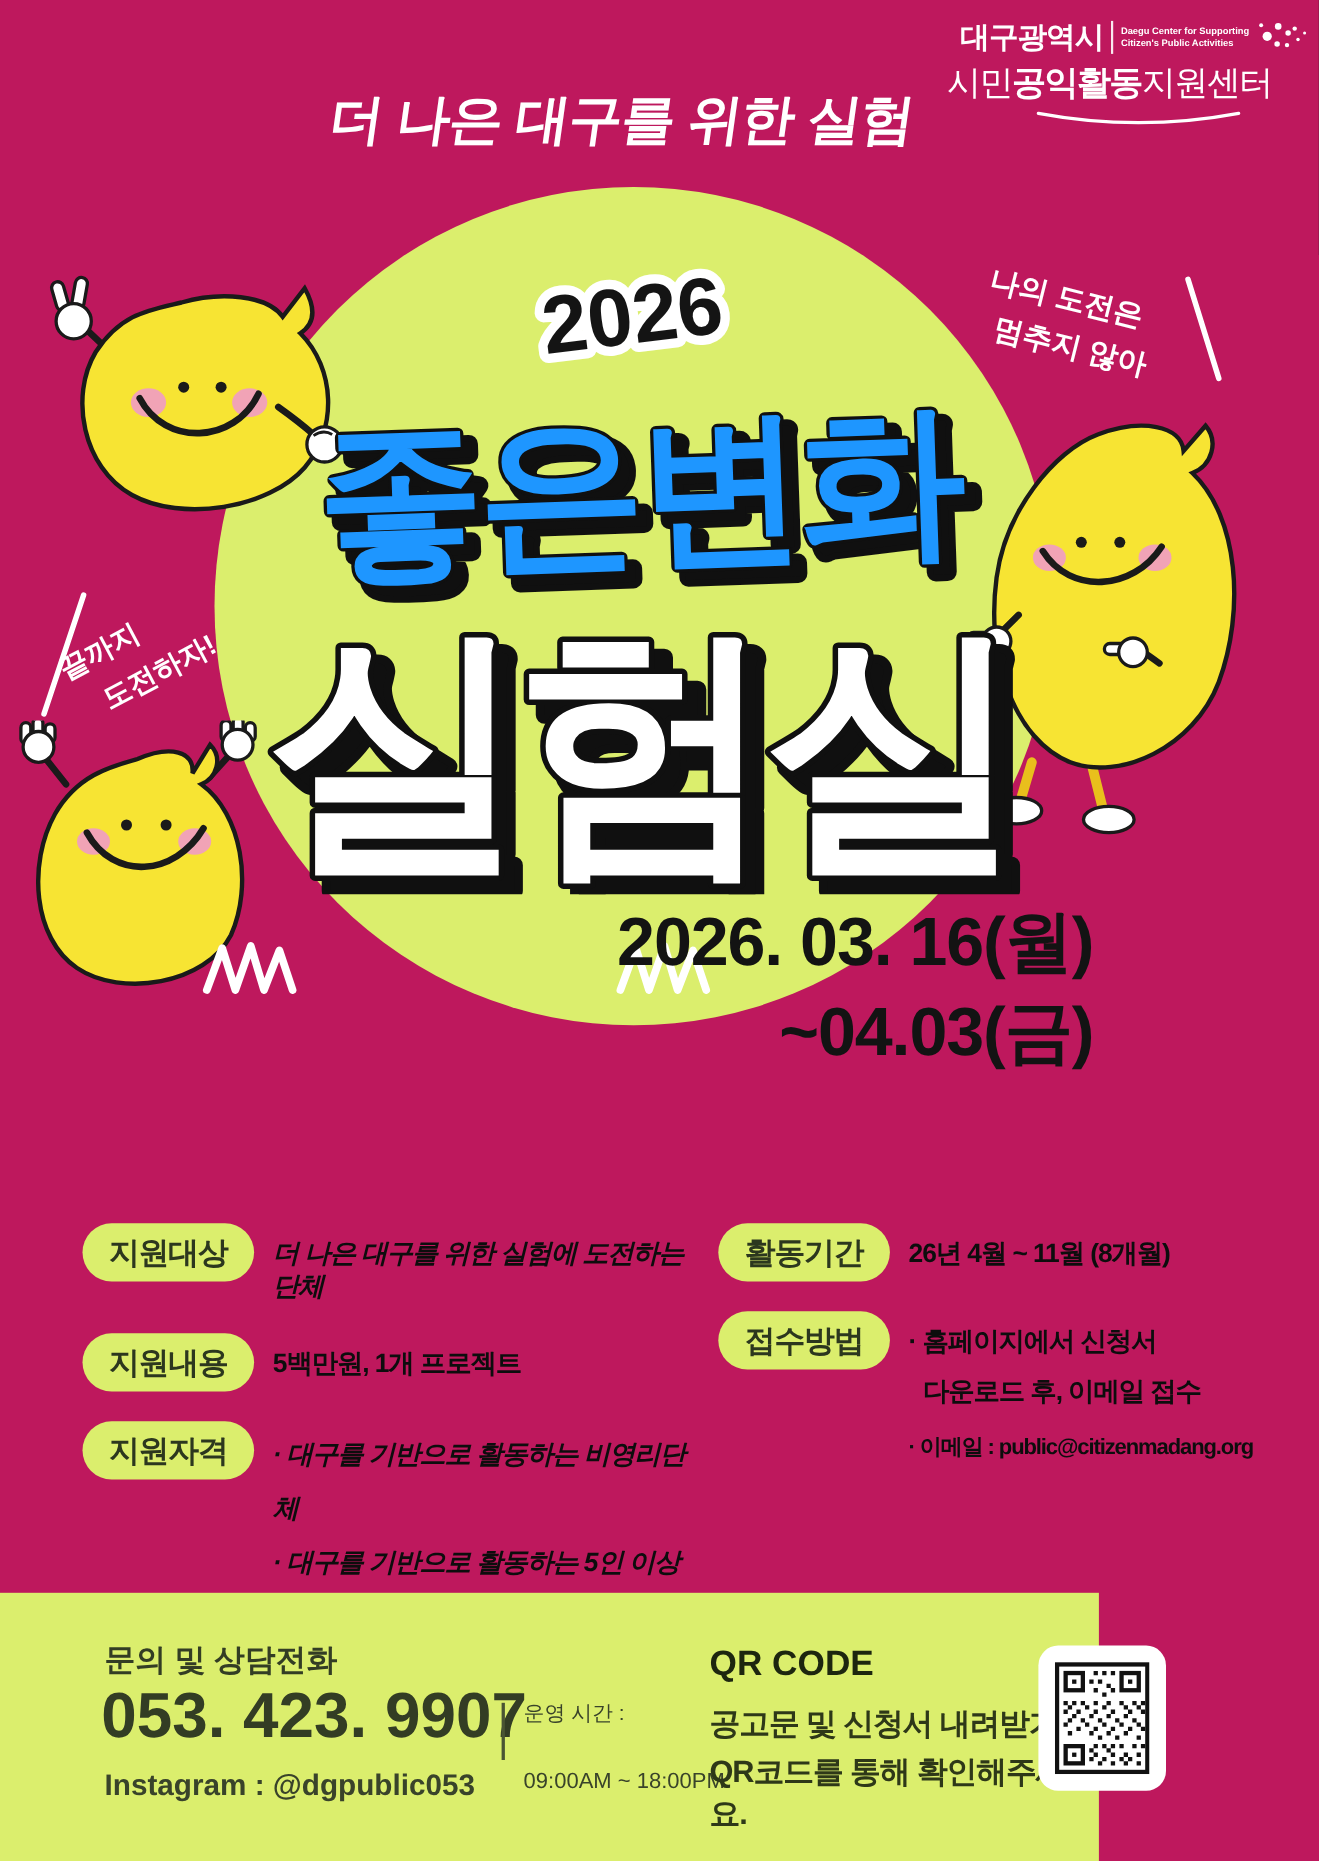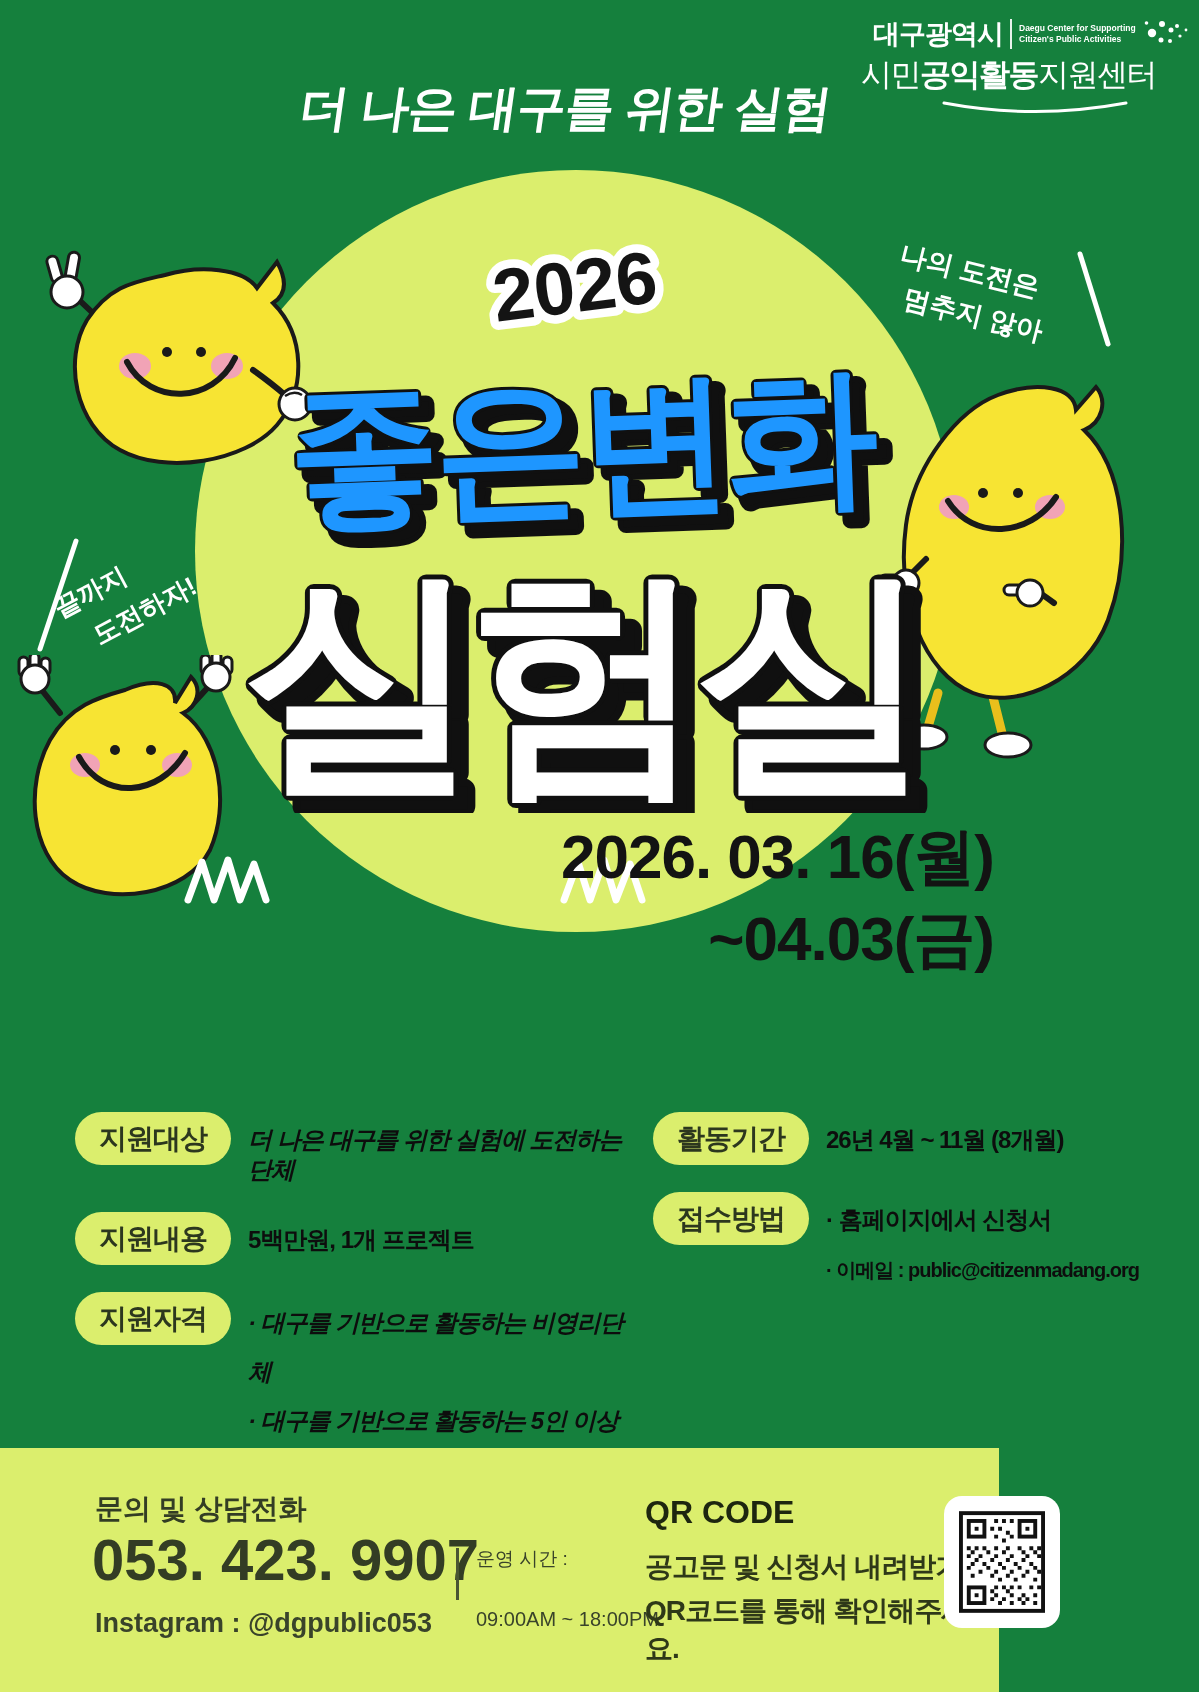--- a/index.html
+++ b/index.html
@@ -1,18 +1,18 @@
 <!DOCTYPE html>
 <html><head>
 <meta charset="utf-8">
 <style>
   html,body{margin:0;padding:0;background:#222;}
   .poster{
     position:relative;width:1199px;height:1692px;overflow:hidden;
-    background:#15803d;
+    background:#be185d;
     font-family:"Liberation Sans","DejaVu Sans",sans-serif;
   }
   
   .logo{position:absolute;top:16px;left:850px;width:340px;color:#fff;z-index:6;}
   .logo-row1{display:flex;justify-content:flex-end;align-items:center;gap:7px;}
   .logo-region{font-size:27px;font-weight:700;letter-spacing:-1px;}
   .logo-sep{width:2px;height:30px;background:#fff;opacity:.9;}
   .logo-en{font-size:8.5px;line-height:1.25;font-weight:600;width:118px;}
   .logo-name{margin-top:2px;text-align:right;font-size:31px;font-weight:400;letter-spacing:-1.5px;padding-right:34px;}
   .logo-name b{font-weight:800;}
@@ -231,20 +231,21 @@
 
   <div class="info-col info-right">
     <div class="irow">
       <div class="pill">활동기간</div>
       <div class="itxt">26년 4월 ~ 11월 (8개월)</div>
     </div>
     <div class="irow">
       <div class="pill">접수방법</div>
       <div class="itxt apply">
         <div>· 홈페이지에서 신청서</div>
+        <div class="line2">다운로드 후, 이메일 접수</div>
         <div class="line3">· 이메일 : public@citizenmadang.org</div>
       </div>
     </div>
   </div>
 
   <div class="footer">
     <div class="f-contact">문의 및 상담전화</div>
     <div class="f-phone">053. 423. 9907</div>
     <div class="f-div"></div>
     <div class="f-hours">

